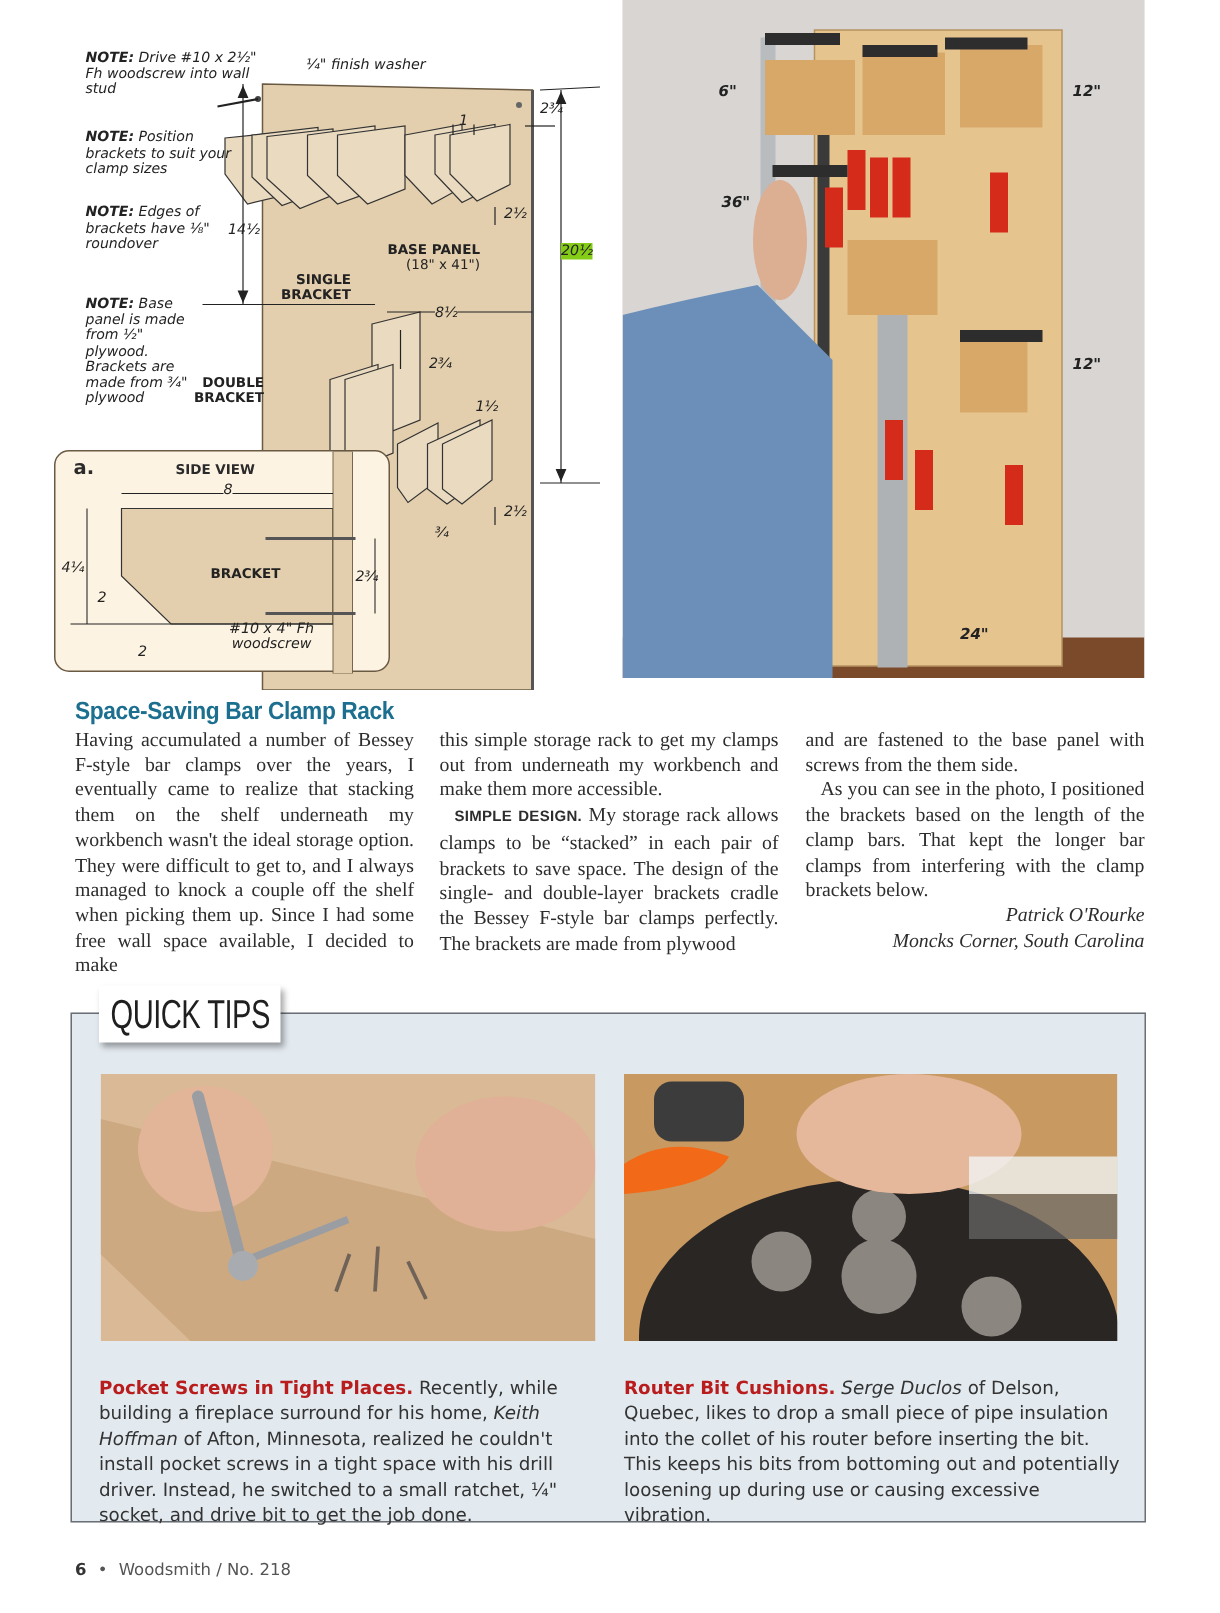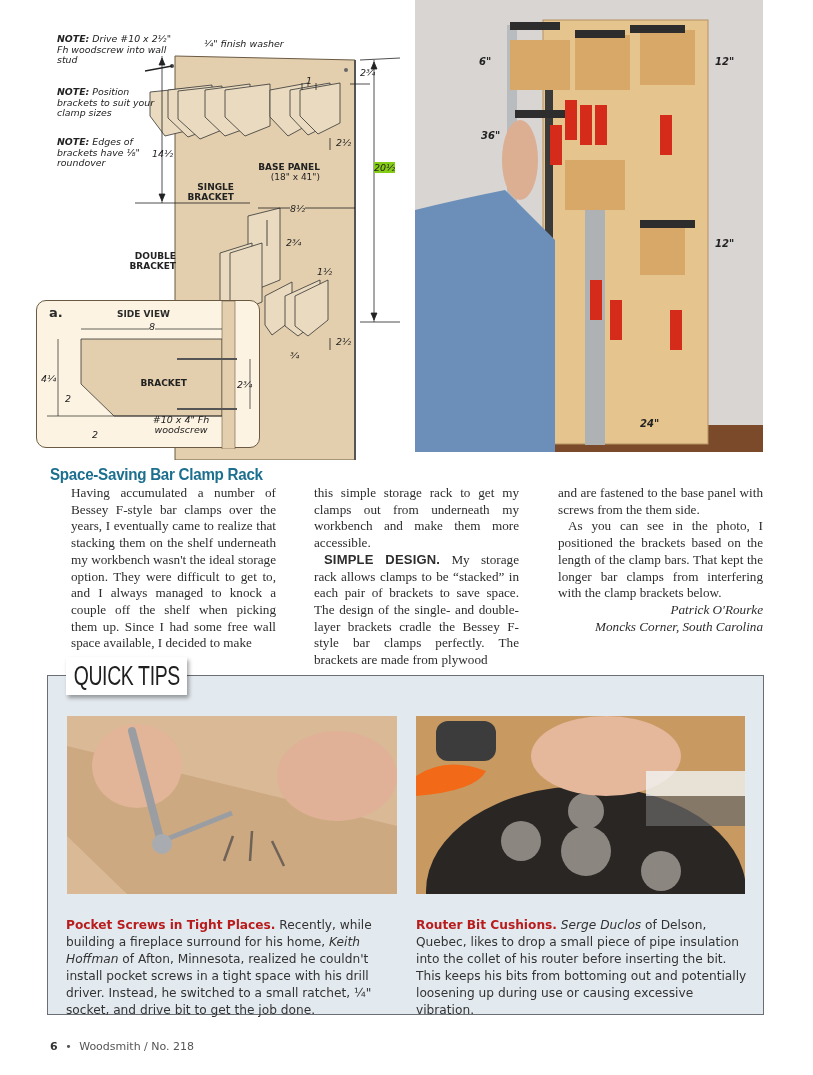--- a/index.html
+++ b/index.html
@@ -13,23 +13,23 @@
   .dim { position: absolute; font-family: "DejaVu Sans", sans-serif; font-style: italic; font-size: 9.5px; color: #222; }
   .lbl { position: absolute; font-family: "DejaVu Sans", sans-serif; font-weight: bold; font-size: 9px; line-height: 10px; color: #222; text-align: right; }
 
   
   #clamp-photo { position: absolute; left: 415px; top: 0; width: 348px; height: 452px; overflow: hidden; background: #d9d6d4; }
   .photo-label { position: absolute; font-family: "DejaVu Sans", sans-serif; font-style: italic; font-weight: bold; font-size: 10px; color: #222; }
 
   
   #article-title { position: absolute; left: 50px; top: 465px; font-family: "Liberation Sans", sans-serif; font-weight: bold; font-size: 16.5px; color: #1c6f8f; letter-spacing: -0.3px; transform: scaleX(0.92); transform-origin: left; }
   .col { position: absolute; top: 485px; width: 226px; font-size: 13.2px; line-height: 16.7px; text-align: justify; color: #2d2d2d; }
-  .col p { text-indent: 0; margin-left: 21px; }
+  .col p { text-indent: 0; }
   .col p.ind { text-indent: 10px; }
-  .runin { font-family: "Liberation Sans", sans-serif; font-weight: bold; font-size: 13px; letter-spacing: 0.2px; }
+  .runin { font-family: "Liberation Sans", sans-serif; font-weight: bold; font-size: 10px; letter-spacing: 0.2px; }
   .sig { text-align: right; font-style: italic; }
 
   
   #quick-tips-box { position: absolute; left: 47px; top: 675px; width: 717px; height: 340px; background: #e2e9ef; border: 1px solid #6a6f75; }
   #quick-tips-tab { position: absolute; left: 66px; top: 657px; width: 121px; height: 38px; background: #fff; box-shadow: 2px 3px 4px rgba(0,0,0,0.35); display: flex; align-items: center; justify-content: center; }
   #quick-tips-tab span { font-family: "Liberation Sans", sans-serif; font-size: 27px; color: #1f1f1f; transform: scaleX(0.72); letter-spacing: -0.5px; white-space: nowrap; }
   .tip-photo { position: absolute; top: 716px; height: 178px; overflow: hidden; }
   .tip-text { position: absolute; top: 917px; font-family: "DejaVu Sans", sans-serif; font-size: 12.2px; line-height: 17px; color: #333; }
   .tip-text b { color: #b91c1c; }
 
@@ -95,20 +95,23 @@
 
   <div class="note" style="left:17px;top:14px;width:120px;">
     <b>NOTE:</b> <span>Drive #10 x 2½" Fh woodscrew into wall stud</span>
   </div>
   <div class="note" style="left:17px;top:67px;width:100px;">
     <b>NOTE:</b> <span>Position brackets to suit your clamp sizes</span>
   </div>
   <div class="note" style="left:17px;top:117px;width:90px;">
     <b>NOTE:</b> <span>Edges of brackets have ⅛" roundover</span>
   </div>
+  <div class="note" style="left:17px;top:178px;width:78px;">
+    <b>NOTE:</b> <span>Base panel is made from ½" plywood. Brackets are made from ¾" plywood</span>
+  </div>
 
   <div class="dim" style="left:164px;top:18px;">¼" finish washer</div>
   <div class="lbl" style="left:190px;top:142px;width:90px;">
     <div>BASE PANEL</div>
     <div style="font-weight:normal;">(18" x 41")</div>
   </div>
   <div class="lbl" style="left:138px;top:162px;width:56px;">SINGLE BRACKET</div>
   <div class="lbl" style="left:82px;top:231px;width:54px;">DOUBLE BRACKET</div>
 
   <div class="dim" style="left:320px;top:47px;">2¾</div>

